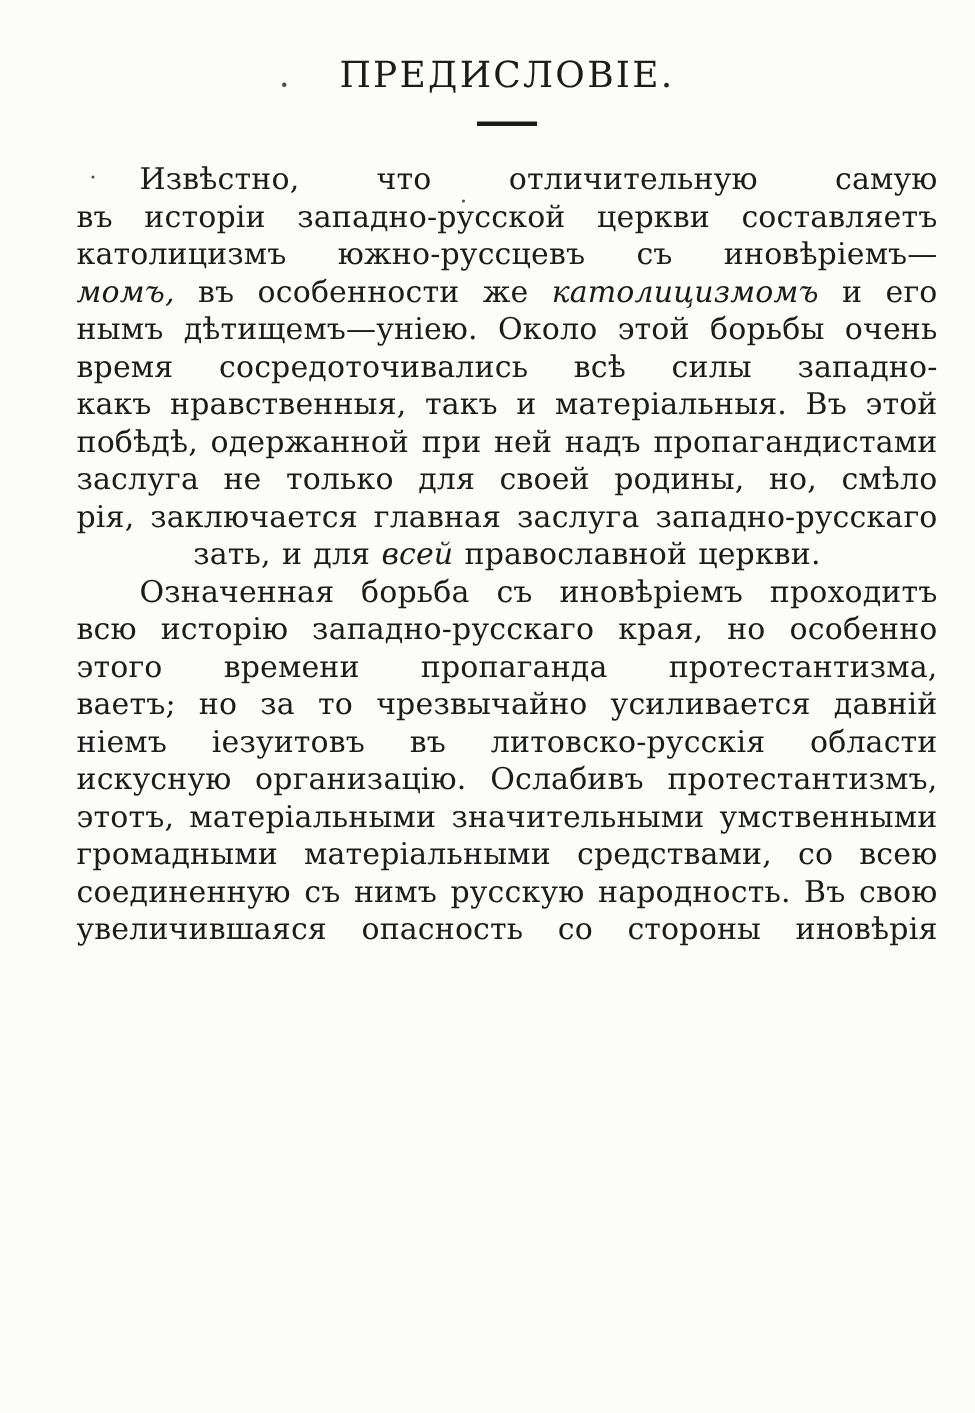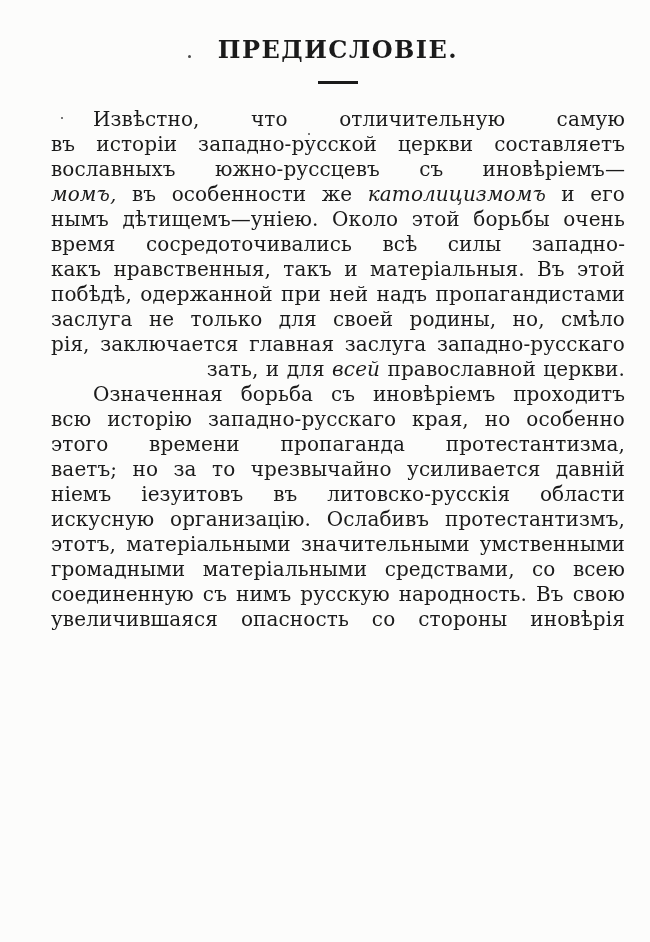--- a/index.html
+++ b/index.html
@@ -18,21 +18,21 @@
     width: 650px; height: 942px;
     background: var(--paper);
     color: var(--ink);
     overflow: hidden;
     box-sizing: border-box;
     padding: 36px 25px 0 51px;
   }
   .title {
     margin: 0;
     font-size: 24px;
-    font-weight: bold;
+    font-weight: normal;
     line-height: 28px;
     letter-spacing: 1.5px;
     text-align: center;
     color: var(--ink);
   }
   .divider {
     width: 40px; height: 2.5px;
     margin: 17px auto 0;
     background: var(--rule);
   }
@@ -43,21 +43,21 @@
     font-size: 20px;
     line-height: 25px;
     height: 25px;
     overflow: hidden;
     text-align: justify;
     text-align-last: justify;
     letter-spacing: 0.1px;
     word-spacing: 1px;
   }
   .line.indent { text-indent: 42px; }
-  .line.endpara { text-align: right; text-align-last: auto; }
+  .line.endpara { text-align: center; text-align-last: auto; }
   .em { font-style: italic; }
   .speck {
     position: absolute;
     background: #4b4b4b;
     border-radius: 50%;
     width: 3px; height: 3px;
   }
   .speck.s1 { left: 188px; top: 55px; }
   .speck.s2 { left: 61px;  top: 117px; width: 2px; height: 2px; }
   .speck.s3 { left: 308px; top: 133px; width: 2px; height: 2px; }
@@ -72,21 +72,21 @@
   <span class="speck s3"></span>
   <span class="speck s4"></span>
 
   <h1 class="title">ПРЕДИСЛОВІЕ.</h1>
 
   <div class="divider"></div>
 
   <section class="body-text">
       <div class="line indent"><span class="rm">Извѣстно, что отличительную самую выдающуюся черту</span></div>
       <div class="line"><span class="rm">въ исторіи западно-русской церкви составляетъ борьба пра-</span></div>
-      <div class="line"><span class="rm">вославныхъ южно-руссцевъ съ иновѣріемъ—</span><span class="em">протестантиз-</span></div>
+      <div class="line"><span class="rm">католицизмъ южно-руссцевъ съ иновѣріемъ—</span><span class="em">протестантиз-</span></div>
       <div class="line"><span class="em">момъ,</span><span class="rm"> въ особенности же </span><span class="em">католицизмомъ</span><span class="rm"> и его излюблен-</span></div>
       <div class="line"><span class="rm">нымъ дѣтищемъ—уніею. Около этой борьбы очень долгое</span></div>
       <div class="line"><span class="rm">время сосредоточивались всѣ силы западно-русскаго народа,</span></div>
       <div class="line"><span class="rm">какъ нравственныя, такъ и матеріальныя. Въ этой борьбѣ и</span></div>
       <div class="line"><span class="rm">побѣдѣ, одержанной при ней надъ пропагандистами иновѣ-</span></div>
       <div class="line"><span class="rm">заслуга не только для своей родины, но, смѣло можно ска-</span></div>
       <div class="line"><span class="rm">рія, заключается главная заслуга западно-русскаго народа,—</span></div>
       <div class="line endpara"><span class="rm">зать, и для </span><span class="em">всей</span><span class="rm"> православной церкви.</span></div>
       <div class="line indent"><span class="rm">Означенная борьба съ иновѣріемъ проходитъ почти чрезъ</span></div>
       <div class="line"><span class="rm">всю исторію западно-русскаго края, но особенно принимаетъ</span></div>

